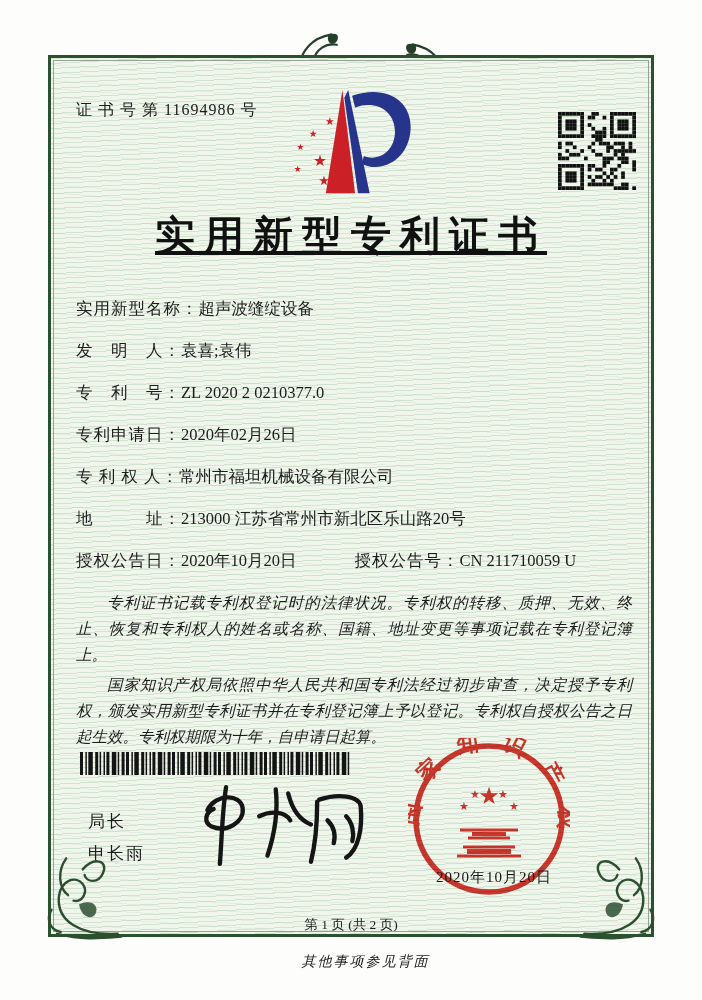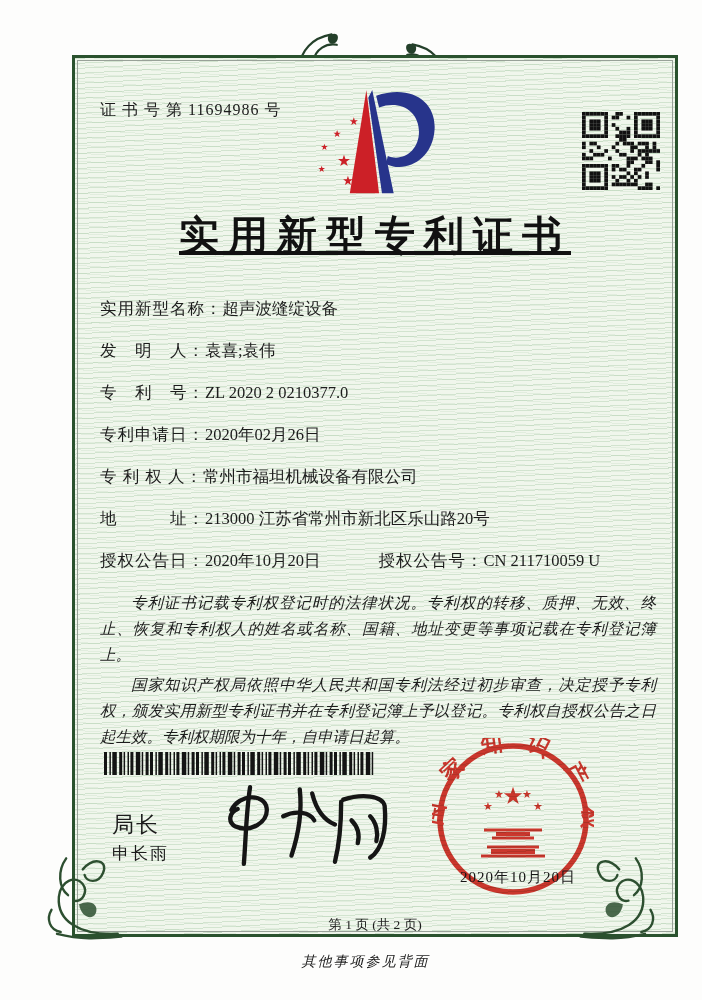--- a/index.html
+++ b/index.html
@@ -6,21 +6,21 @@
   body{width:702px;height:1000px;background:#ffffff;
        font-family:"Liberation Serif","DejaVu Serif",serif;color:#1c1c1c;}
   .page{position:relative;width:702px;height:1000px;overflow:hidden;background:#fdfdfc;}
 
   
   .frame{position:absolute;left:48px;top:55px;width:606px;height:882px;box-sizing:border-box;
          border:3px solid #2a522e;
          background:
            repeating-linear-gradient(177deg, rgba(140,185,140,.30) 0 1px, rgba(0,0,0,0) 1px 5px),
            repeating-linear-gradient(184deg, rgba(150,190,150,.16) 0 1px, rgba(0,0,0,0) 1px 8px),
-           #f0f6ec; margin-left: 24px;}
+           #f0f6ec;}
   .frame::after{content:"";position:absolute;inset:2px;border:1px solid #98a198;pointer-events:none;}
 
   .cert-no{position:absolute;left:25px;top:42px;font-size:16px;letter-spacing:1px;}
 
   .logo{position:absolute;left:232px;top:28px;width:148px;height:112px;}
   .qr{position:absolute;left:507px;top:54px;width:78px;height:78px;}
 
   .title{position:absolute;left:0;right:0;top:150px;text-align:center;
          font-size:40px;font-weight:bold;letter-spacing:9px;color:#111;text-decoration:underline;}
 
@@ -28,21 +28,21 @@
   .row{height:27px;margin-bottom:15px;white-space:nowrap;}
   .row .lab{letter-spacing:1px;}
   .grant-gap{display:inline-block;width:58px;}
 
   .paras{position:absolute;left:25px;top:532px;width:556px;font-size:15.5px;line-height:26px;
          font-style:italic;}
   .paras p{margin:0 0 4px 0;text-indent:2em;text-align:justify;}
 
   .barcode{position:absolute;left:29px;top:694px;width:273px;height:23px;}
 
-  .off-title{position:absolute;left:37px;top:752px;font-size:22px;letter-spacing:2px;text-align:center;}
+  .off-title{position:absolute;left:37px;top:752px;font-size:17px;letter-spacing:2px;text-align:center;}
   .off-name{position:absolute;left:37px;top:784px;font-size:17px;letter-spacing:2px;}
   .signature{position:absolute;left:144px;top:716px;width:176px;height:100px;}
 
   .seal{position:absolute;left:357px;top:680px;width:162px;height:162px;opacity:.92;
         mix-blend-mode:multiply;}
   .seal-date{position:absolute;left:368px;top:810px;width:150px;text-align:center;
              font-size:15px;letter-spacing:1px;color:#161616;}
 
   .page-info{position:absolute;left:0;right:0;top:858px;text-align:center;font-size:13.5px;}
 

